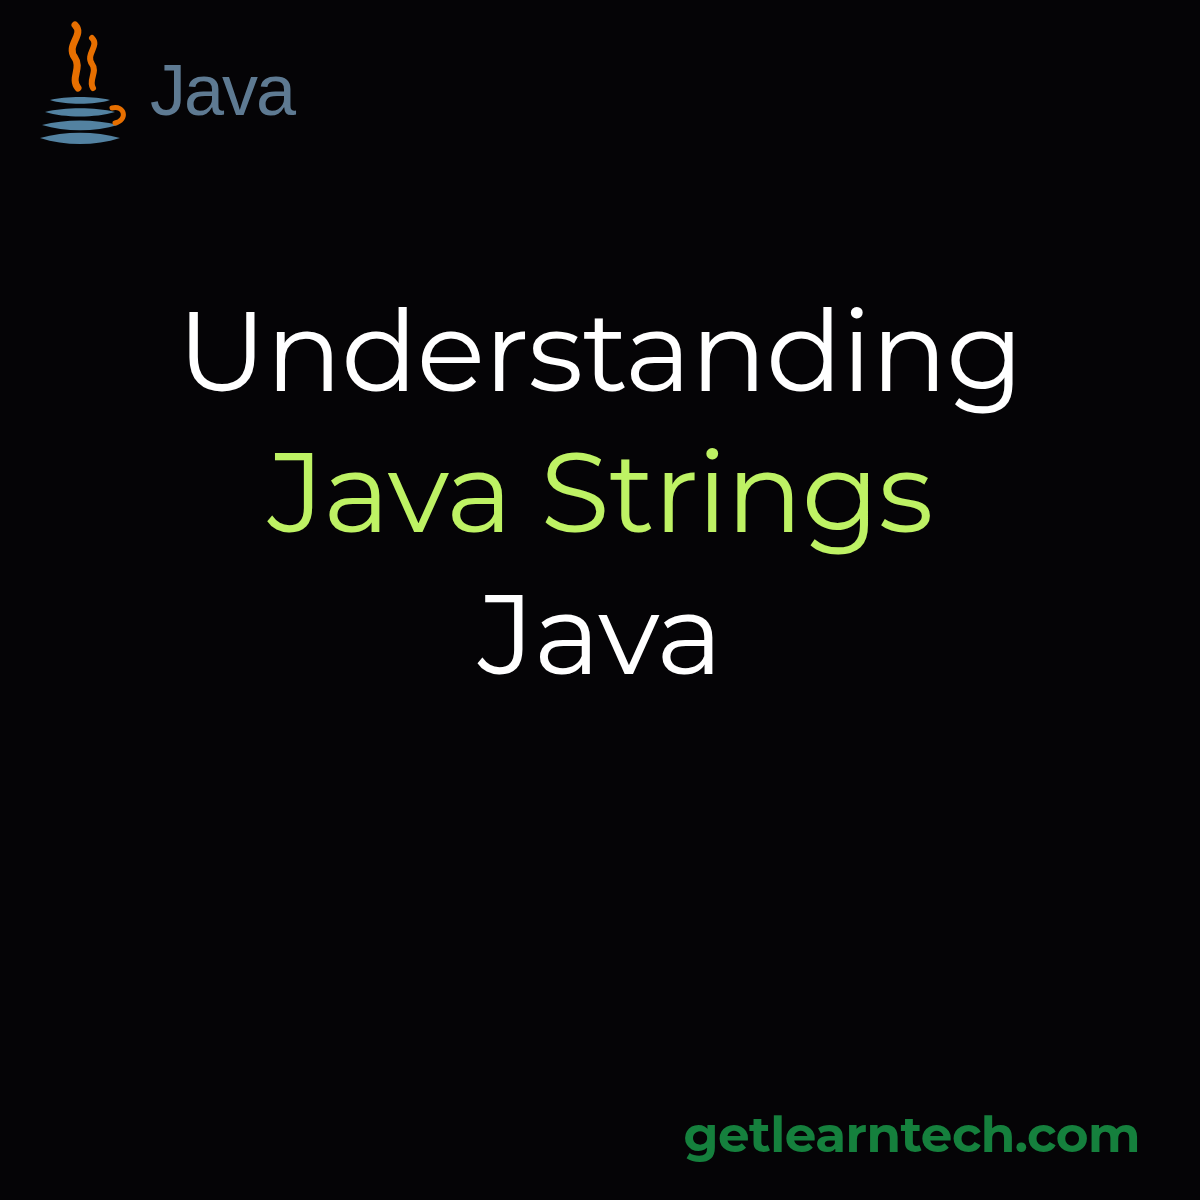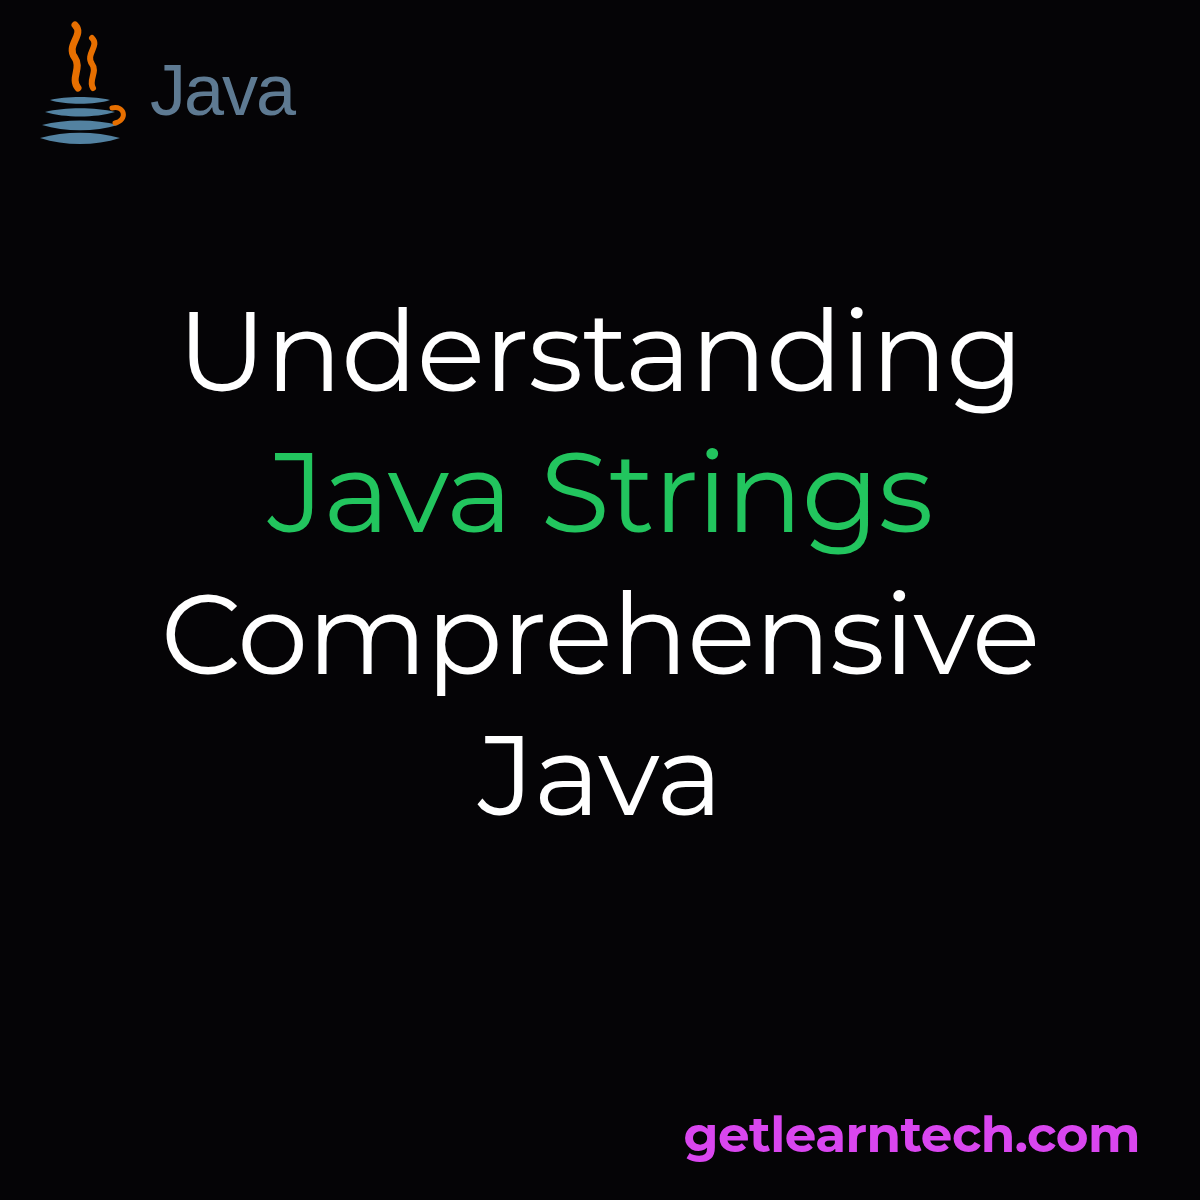--- a/index.html
+++ b/index.html
@@ -51,30 +51,30 @@
       font-weight: 400;
       line-height: 1.25;
       letter-spacing: -1px;
     }
     
     .title-white {
       color: #ffffff;
     }
     
     .title-orange {
-      color: #22c55e;
+      color: #bef264;
     }
     
     .footer-url {
       position: absolute;
       bottom: 35px;
       right: 60px;
       font-size: 50px;
       font-weight: 700;
-      color: #d946ef;
+      color: #15803d;
       letter-spacing: -0.5px;
     }
   </style>
 </head>
 <body>
 
 <div class="logo-container">
   <div class="java-logo-icon">
     <svg viewBox="0 0 100 140" xmlns="http://www.w3.org/2000/svg">
 
@@ -88,17 +88,16 @@
 
       <path d="M 82 88 C 95 85, 98 100, 85 103" stroke="#e76f00" stroke-width="5" fill="none" stroke-linecap="round"></path>
     </svg>
   </div>
   <div class="java-text">Java</div>
 </div>
 
 <div class="main-title">
   <div class="title-white">Understanding</div>
   <div class="title-orange">Java Strings</div>
-  <div class="title-white">Comprehensive</div>
   <div class="title-white">Java</div>
 </div>
 
 <div class="footer-url">getlearntech.com</div>
 
 </body></html>

